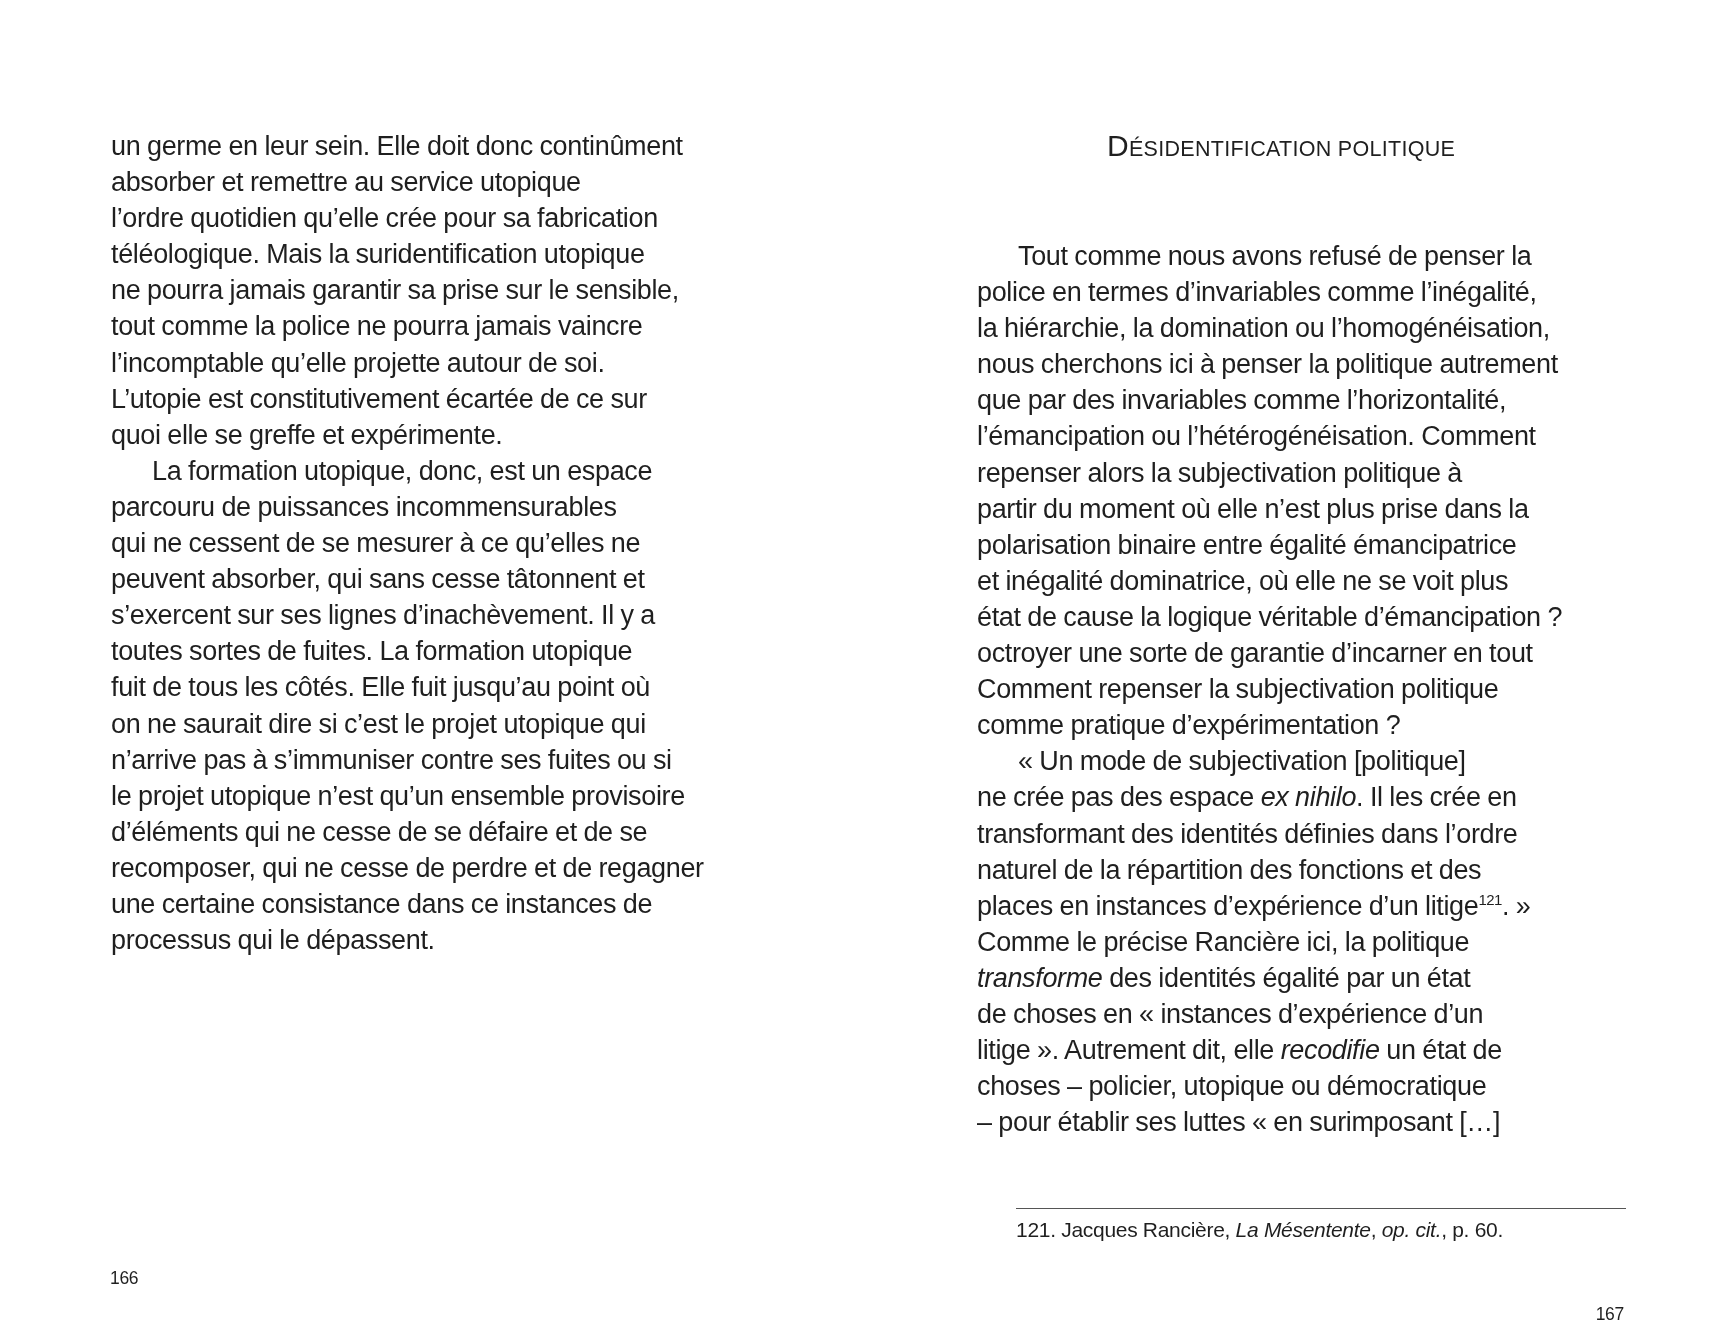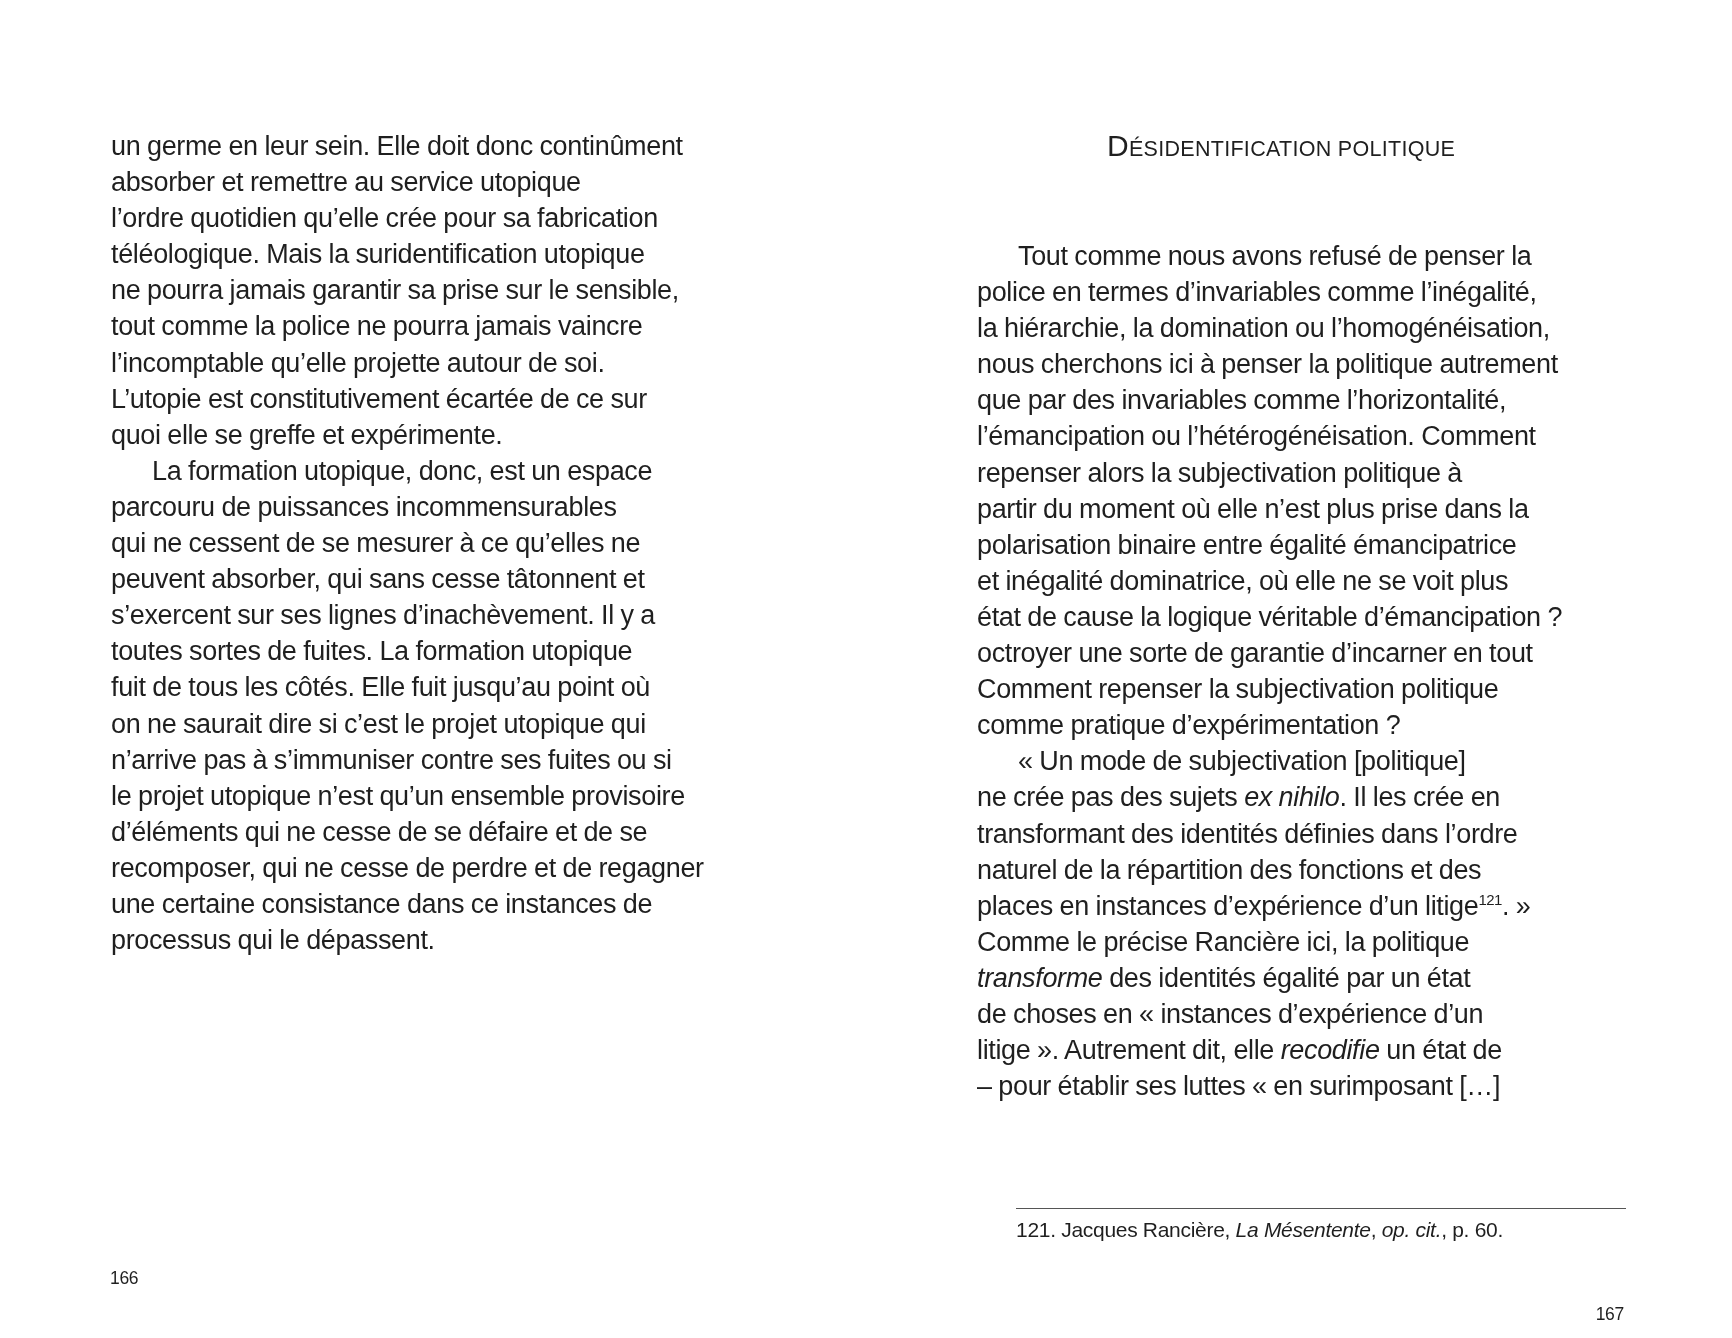--- a/index.html
+++ b/index.html
@@ -130,28 +130,29 @@
     <span class="line">l’émancipation ou l’hétérogénéisation. Comment</span>
     <span class="line">repenser alors la subjectivation politique à</span>
     <span class="line">partir du moment où elle n’est plus prise dans la</span>
     <span class="line">polarisation binaire entre égalité émancipatrice</span>
     <span class="line">et inégalité dominatrice, où elle ne se voit plus</span>
     <span class="line">état de cause la logique véritable d’émancipation ?</span>
     <span class="line">octroyer une sorte de garantie d’incarner en tout</span>
     <span class="line">Comment repenser la subjectivation politique</span>
     <span class="line">comme pratique d’expérimentation ?</span>
     <span class="line indent">« Un mode de subjectivation [politique]</span>
-    <span class="line"><span>ne crée pas des sujets </span><em>ex nihilo</em><span>. Il les crée en</span></span>
+    <span class="line"><span>ne crée pas des espace </span><em>ex nihilo</em><span>. Il les crée en</span></span>
     <span class="line">transformant des identités définies dans l’ordre</span>
     <span class="line">naturel de la répartition des fonctions et des</span>
     <span class="line"><span>places en instances d’expérience d’un litige</span><sup>121</sup><span>. »</span></span>
     <span class="line">Comme le précise Rancière ici, la politique</span>
     <span class="line"><em>transforme</em><span> des identités égalité par un état</span></span>
     <span class="line">de choses en « instances d’expérience d’un</span>
     <span class="line"><span>litige ». Autrement dit, elle </span><em>recodifie</em><span> un état de</span></span>
+    <span class="line">choses – policier, utopique ou démocratique</span>
     <span class="line">– pour établir ses luttes « en surimposant […]</span>
   </div>
 
   <div class="footnote-rule"></div>
   <div class="footnote">
     <span>121.</span><span> Jacques Rancière, </span><em>La Mésentente</em><span>, </span><em>op. cit.</em><span>, p. 60.</span>
   </div>
 
   <div class="page-number page-number-right">167</div>
 </div>

